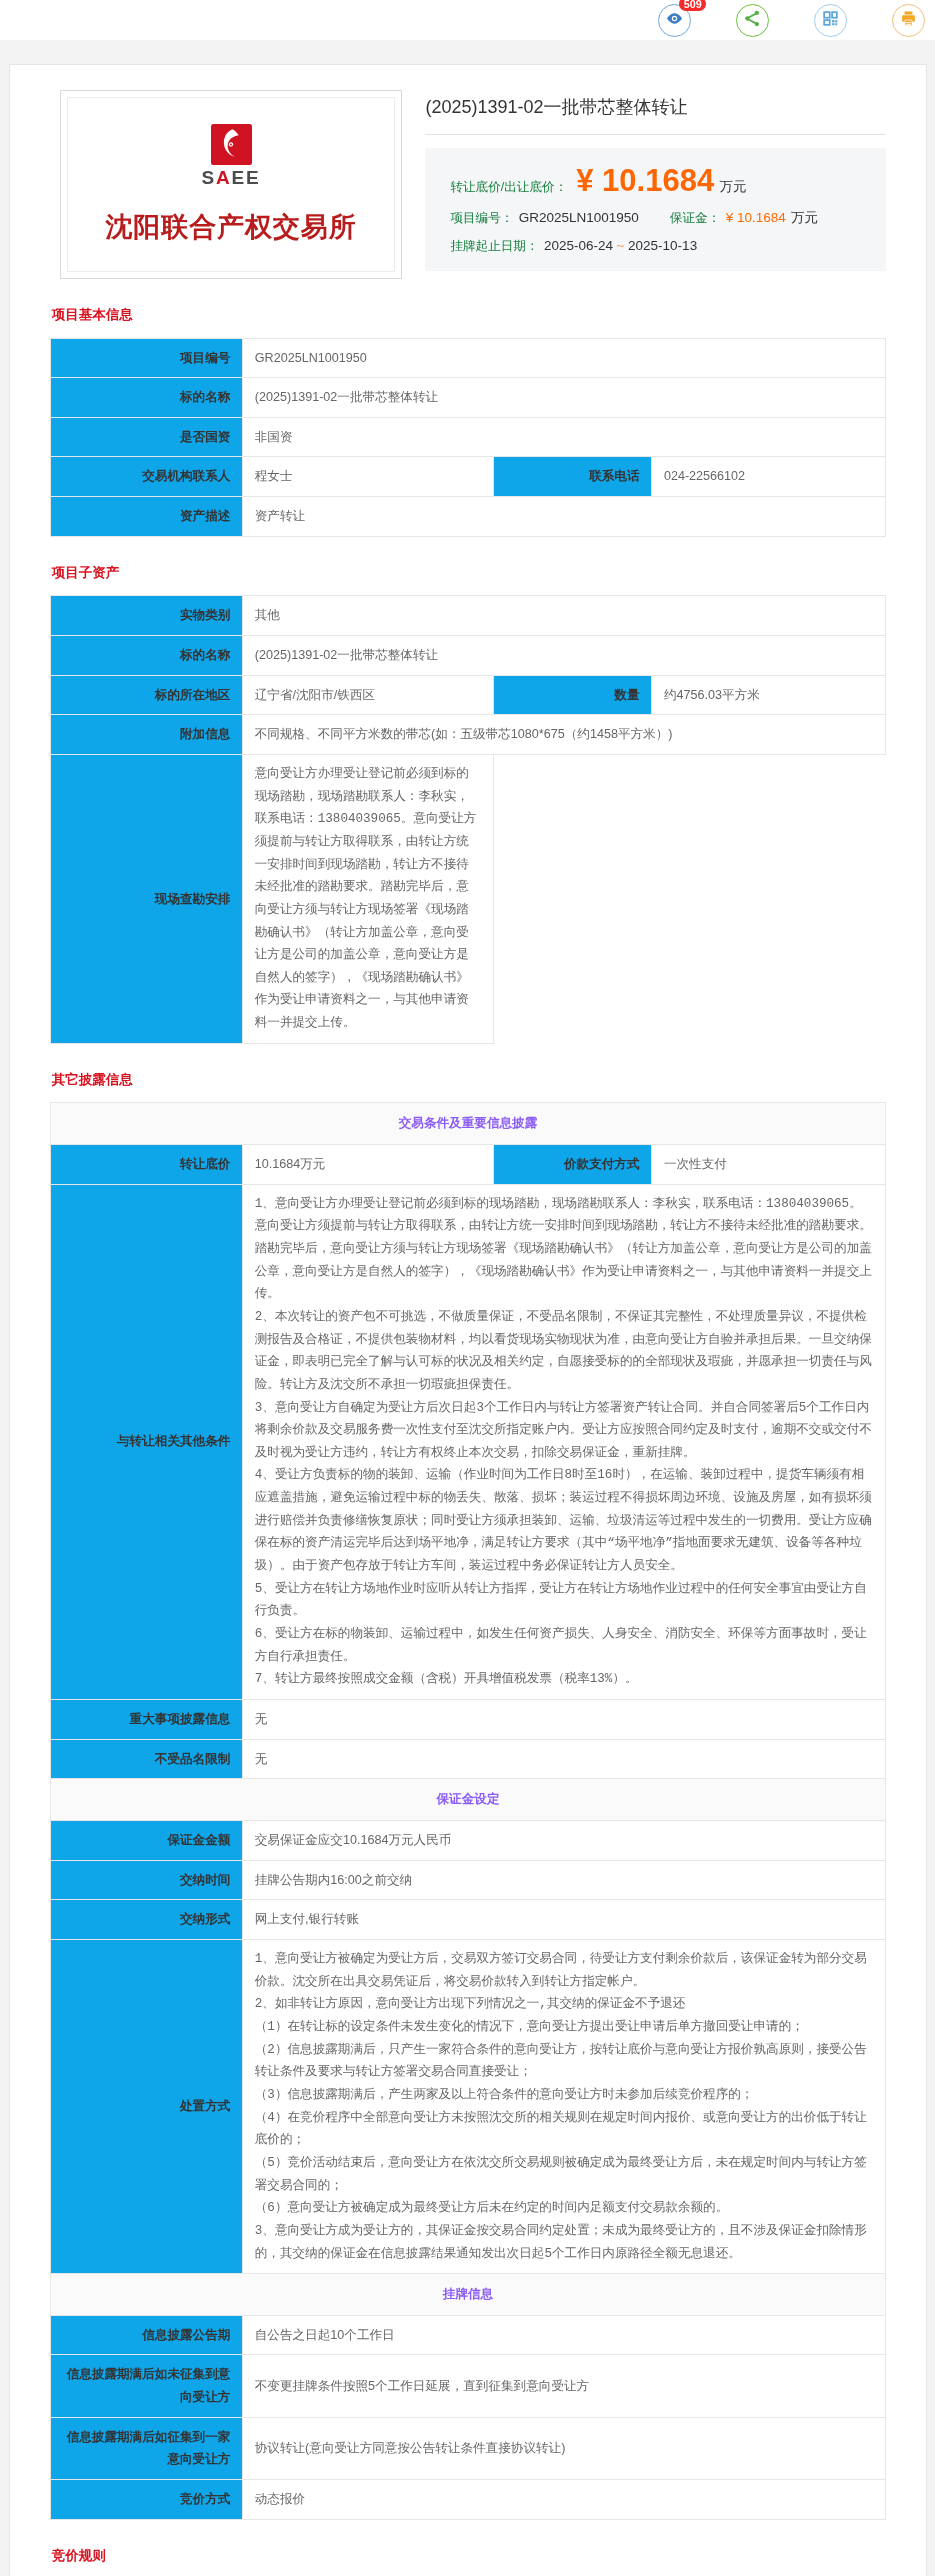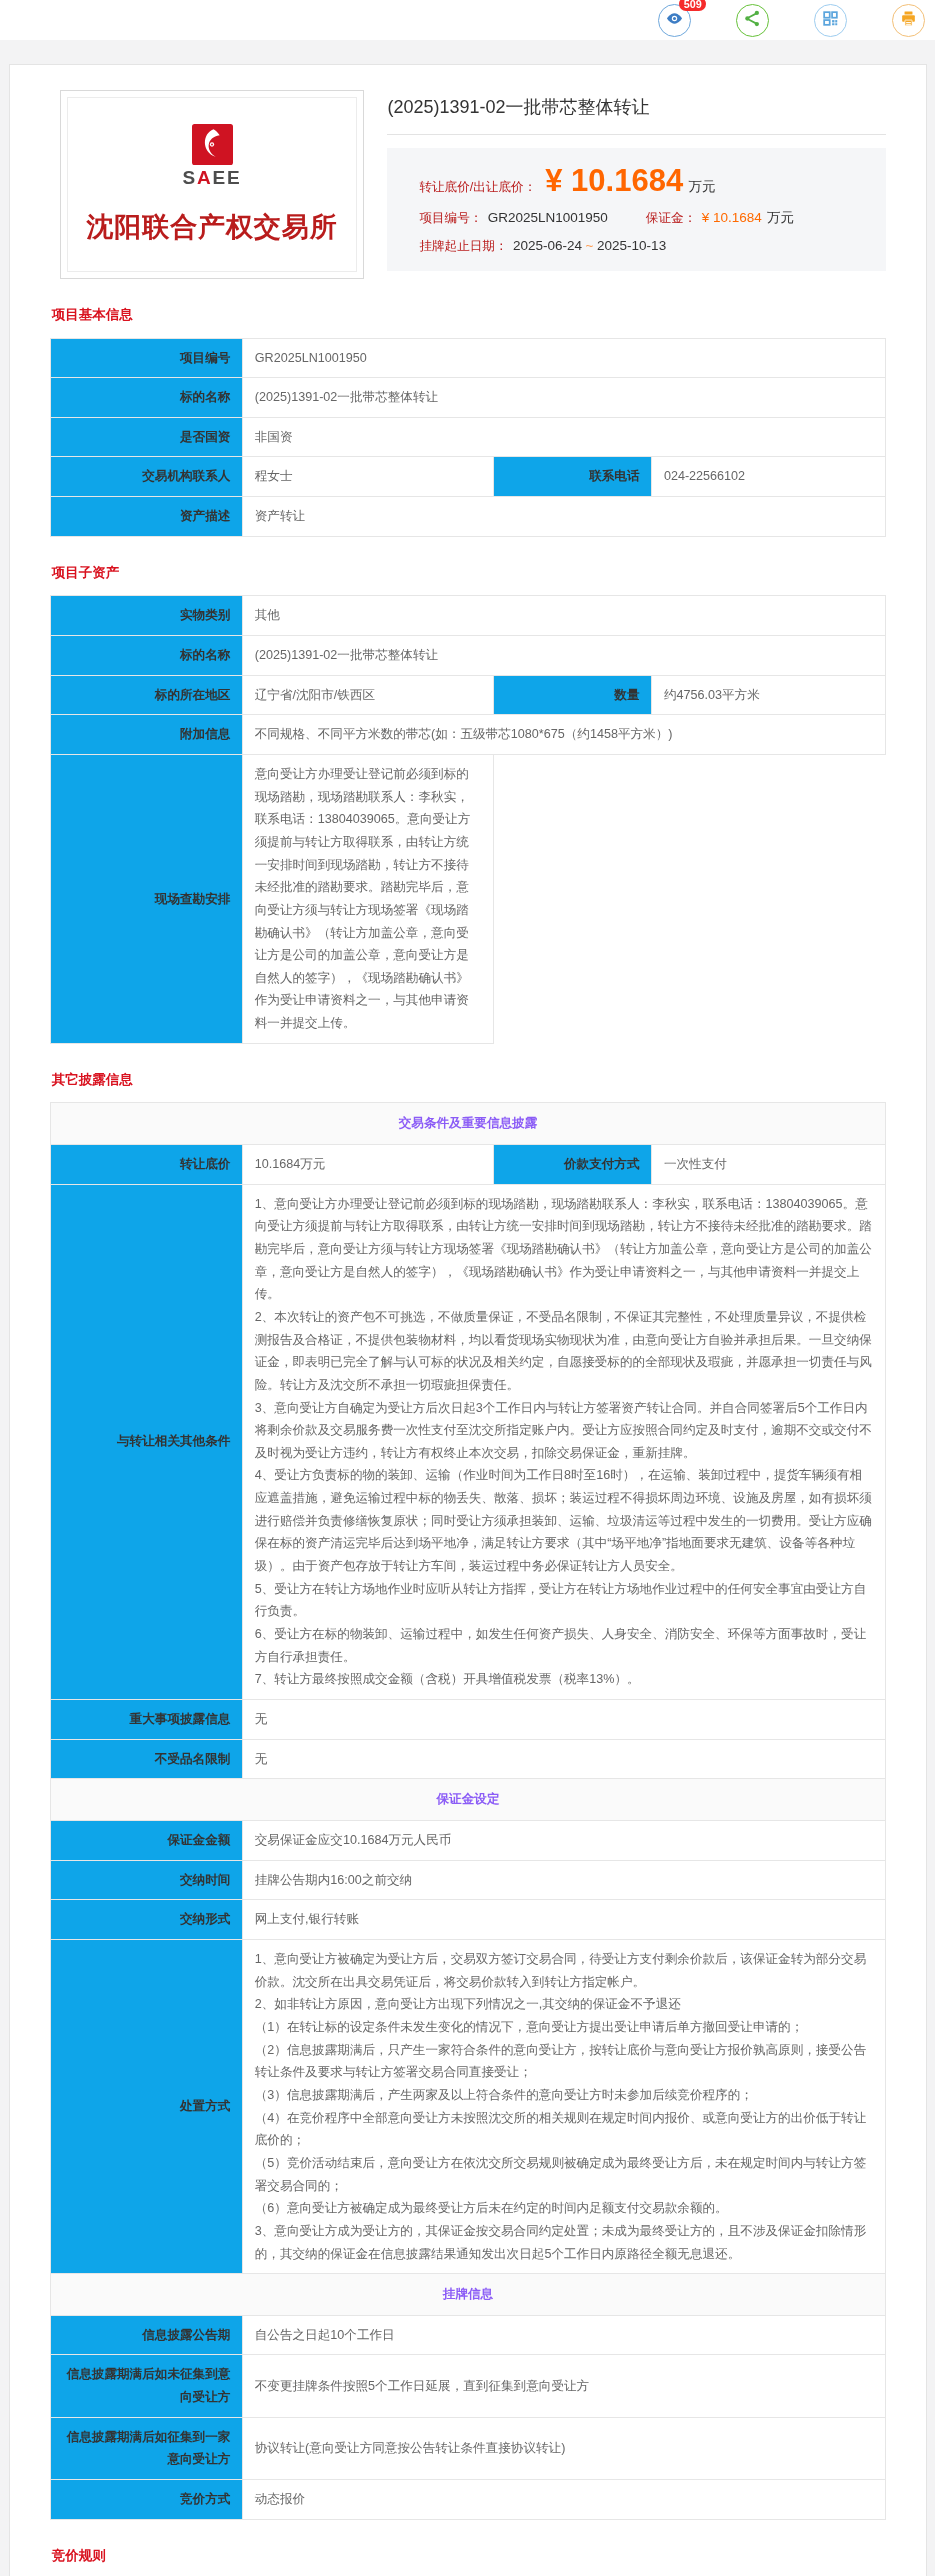--- a/index.html
+++ b/index.html
@@ -14,47 +14,47 @@
   .ic-share  { border:0.9px solid #67c23a; }
   .ic-qr     { border:0.9px solid #9ecdf0; }
   .ic-print  { border:0.9px solid #f3c078; }
   .badge { position:absolute; top:-8px; left:20px; background:#f52b2b; color:#fff; font-size:10.8px; line-height:14.4px; padding:0 4.5px; border-radius:7.2px; font-weight:bold; }
 
   
   .card { margin:24px 9px 16px 9px; background:#fff; border:0.9px solid #e4e4e4; padding:25px 40px 41px 40px; }
 
   
   .hdr { display:flex; margin-left:10px; }
-  .logo-box { width:304px; height:189px; border:0.9px solid #d9d9d9; padding:6.3px; background:#fff; flex:none; }
+  .logo-box { width:342px; height:189px; border:0.9px solid #d9d9d9; padding:6.3px; background:#fff; flex:none; }
   .logo-inner { border:0.9px solid #ececec; height:100%; display:flex; flex-direction:column; align-items:center; justify-content:center; }
   .logo-mark { width:41px; height:41px; }
   .logo-latin { font-size:19px; font-weight:bold; color:#4d4d4d; letter-spacing:1.8px; margin-top:1.8px; }
   .logo-latin .a { color:#cf1322; }
   .logo-cn { font-family:"Liberation Serif","DejaVu Serif",serif; font-size:27px; font-weight:bold; color:#b91c1c; margin-top:20px; letter-spacing:0.9px; }
   .hdr-right { flex:1; margin-left:23.4px; }
   .hdr-title { font-size:18px; color:#333; padding:5.4px 0 14.4px 0; border-bottom:0.9px solid #e3e3e3; }
   .price-panel { margin-top:13.5px; background:#f5f6f8; padding:14.4px 25px 16px 25px; }
   .pp-row { display:flex; align-items:baseline; margin-top:10.8px; }
   .pp-row:first-child { margin-top:0; }
-  .pp-label { font-size:12.6px; color:#b91c1c;margin-left:7px; }
+  .pp-label { font-size:12.6px; color:#15803d; }
   .price-big { color:#ff6600; font-size:31px; font-weight:bold; margin-left:9px; }
   .price-unit { color:#333; font-size:13.5px; margin-left:5.4px; }
   .pp-val { color:#333; font-size:13.5px; margin-left:5.4px; }
   .pp-gap { width:31px; }
   .dep-amt { color:#ff6a00; font-size:13.5px; margin-left:5.4px; }
   .tilde { color:#ff9a4d; padding:0 3.6px; }
 
   
   .sec-h { color:#d9121f; font-size:13.5px; font-weight:bold; margin:27px 0 13.5px 1.8px; }
   table.tb { width:100%; border-collapse:collapse; table-layout:fixed; font-size:12.6px; }
   .tb td { border:0.9px solid #e6e6e6; padding:8px 11.7px; line-height:1.8; word-break:break-all; vertical-align:middle; }
   td.lbl { background:#0ea5e9; color:#333; font-weight:bold; text-align:right; }
   td.val { background:#fff; color:#666; text-align:left; }
   td.ghead { background:#fafafa; color:#8b5cf6; font-weight:bold; text-align:center; padding:9px; }
-  .pre { white-space:pre-line; line-height:2.0; padding-top:10.8px; padding-bottom:10.8px; }
+  .pre { white-space:pre-line; line-height:2.0; padding-top:10.8px; padding-bottom:10.8px;font-family:Liberation Mono, monospace; }
 </style>
 </head>
 <body>
 
 <div class="topbar">
   <div class="tool-ic ic-view">
     <span>
       <svg viewBox="0 0 24 24">
           <path d="M12 5.5C6.5 5.5 2.5 12 2.5 12s4 6.5 9.5 6.5S21.5 12 21.5 12 17.5 5.5 12 5.5z" fill="#3d7dc4"></path>
           <circle cx="12" cy="12" r="3.4" fill="#fff"></circle>

